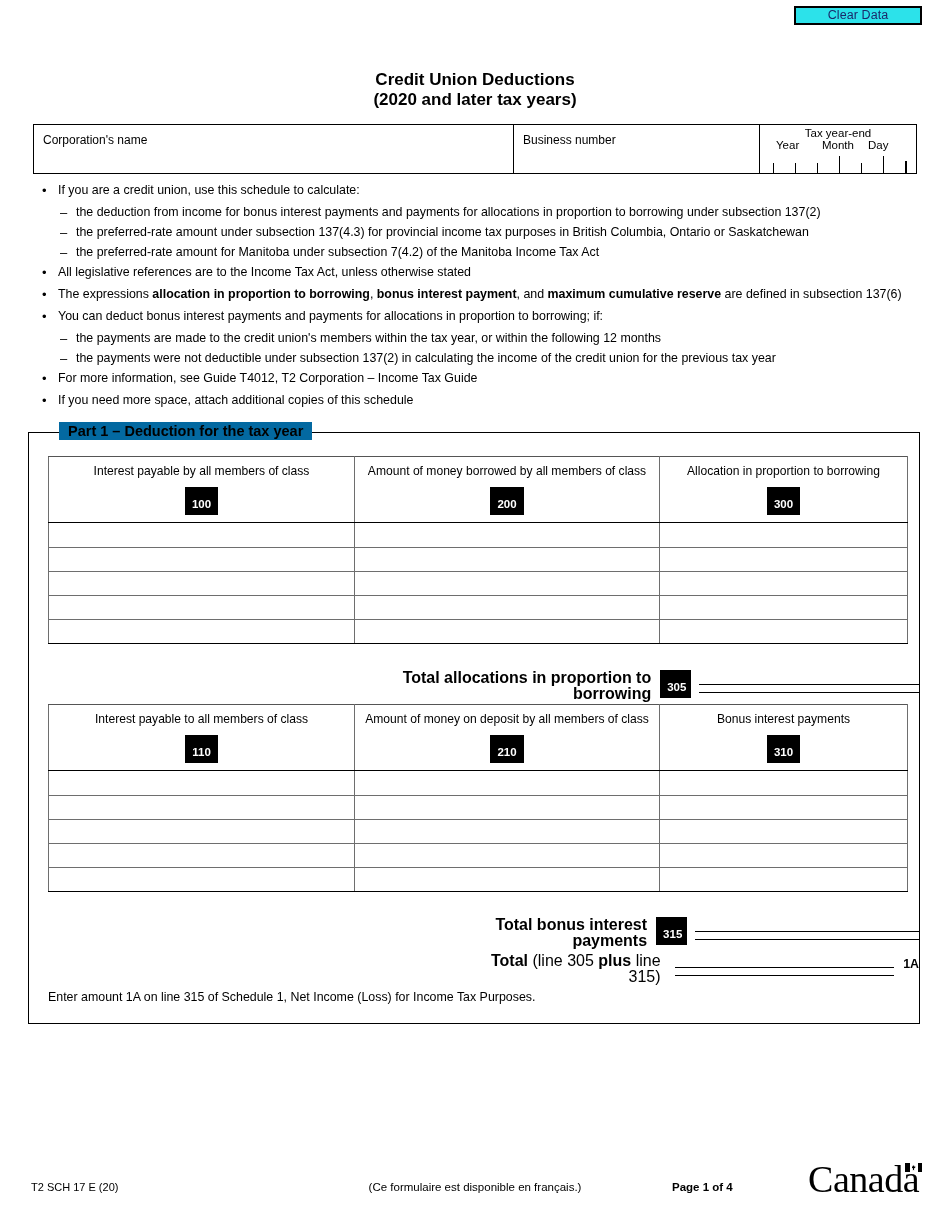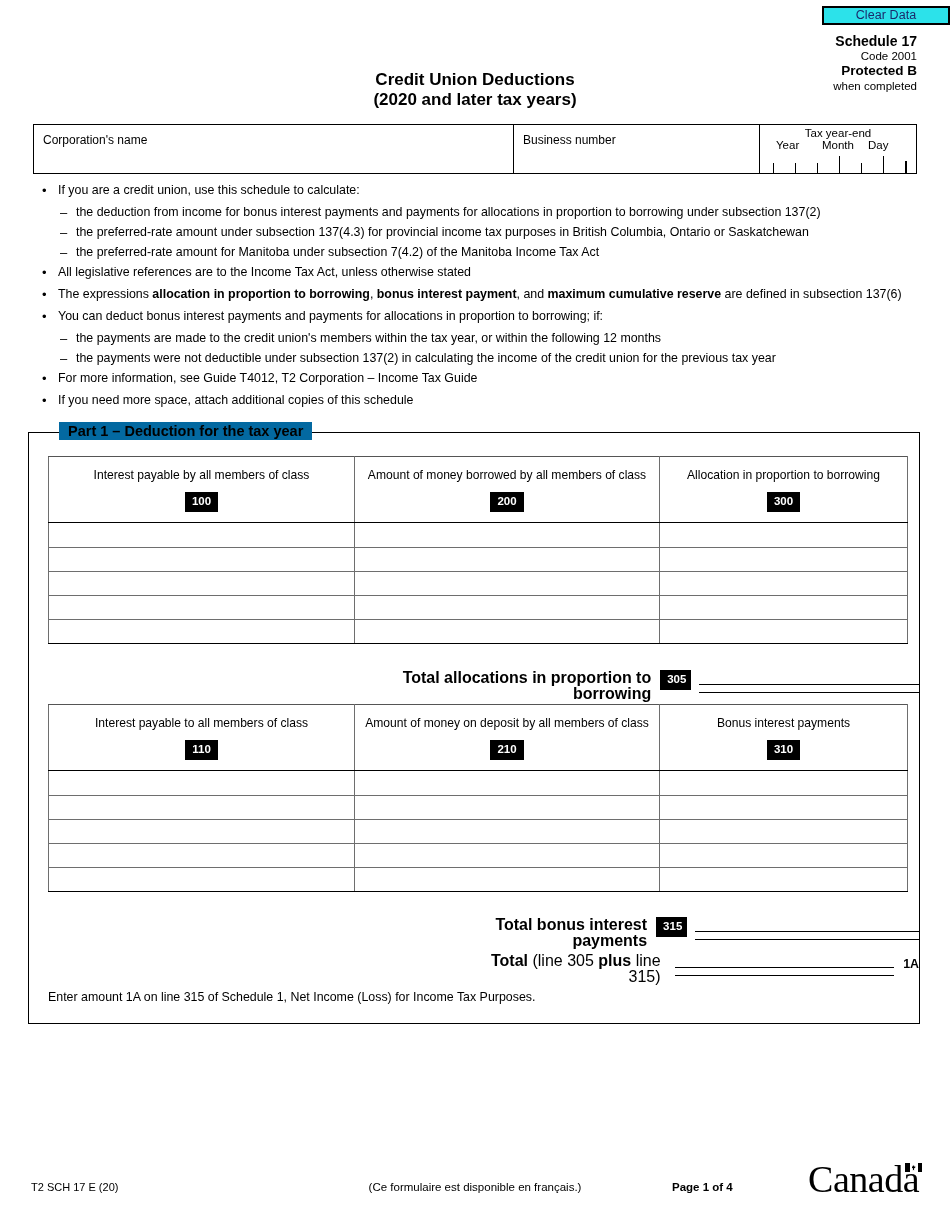--- a/index.html
+++ b/index.html
@@ -12,21 +12,21 @@
     color: #000000;
     position: relative;
     overflow: hidden;
   }
 
   .page { position: relative; width: 950px; height: 1230px; }
 
   
   .clear-data-btn {
     position: absolute;
-    left: 822px; top: 6px;
+    left: 794px; top: 6px;
     width: 128px; height: 19px;
     background: #2ce2ea;
     border: 2px solid #000000;
     color: #1b2a6b;
     font-size: 12.5px;
     line-height: 15px;
     text-align: center;
     cursor: pointer;
     letter-spacing: .1px;
   }
@@ -146,21 +146,21 @@
   }
   .col-a { width: 306px; }
   .col-b { width: 305px; }
   .col-c { width: 248px; }
   .th-label { font-size: 12.1px; line-height: 14px; display: block; margin-bottom: 9px; }
   .code-badge {
     display: inline-block;
     background: #000; color: #fff;
     font-size: 11.5px; font-weight: bold;
     line-height: 15px;
-    padding: 2px 7px 3px 7px;
+    padding: 10px 7px 3px 7px;
     min-width: 26px;
     text-align: center;
   }
   .dtable tbody td { height: 24px; }
   .dtable tbody tr:last-child td { border-bottom: 1.6px solid #000; }
   .dtable tbody tr:first-child td { height: 25px; }
 
   
   .total-line { position: absolute; display: flex; align-items: flex-start; }
   .tl-label { font-size: 16px; font-weight: bold; line-height: 16px; text-align: right; }
@@ -216,26 +216,20 @@
   }
 </style>
 </head>
 <body>
 
 <div class="page">
 
   <div class="clear-data-btn">Clear Data</div>
 
 
-  <div class="hdr-right">
-    <div class="hdr-sched">Schedule 17</div>
-    <div class="hdr-code">Code 2001</div>
-    <div class="hdr-prot">Protected B</div>
-    <div class="hdr-when">when completed</div>
-  </div>
 
   <div class="form-title">
     <div>Credit Union Deductions</div>
     <div>(2020 and later tax years)</div>
   </div>
 
   <div class="ident">
     <div class="ident-cell ident-name">
       <span class="ident-label">Corporation's name</span>
     </div>

